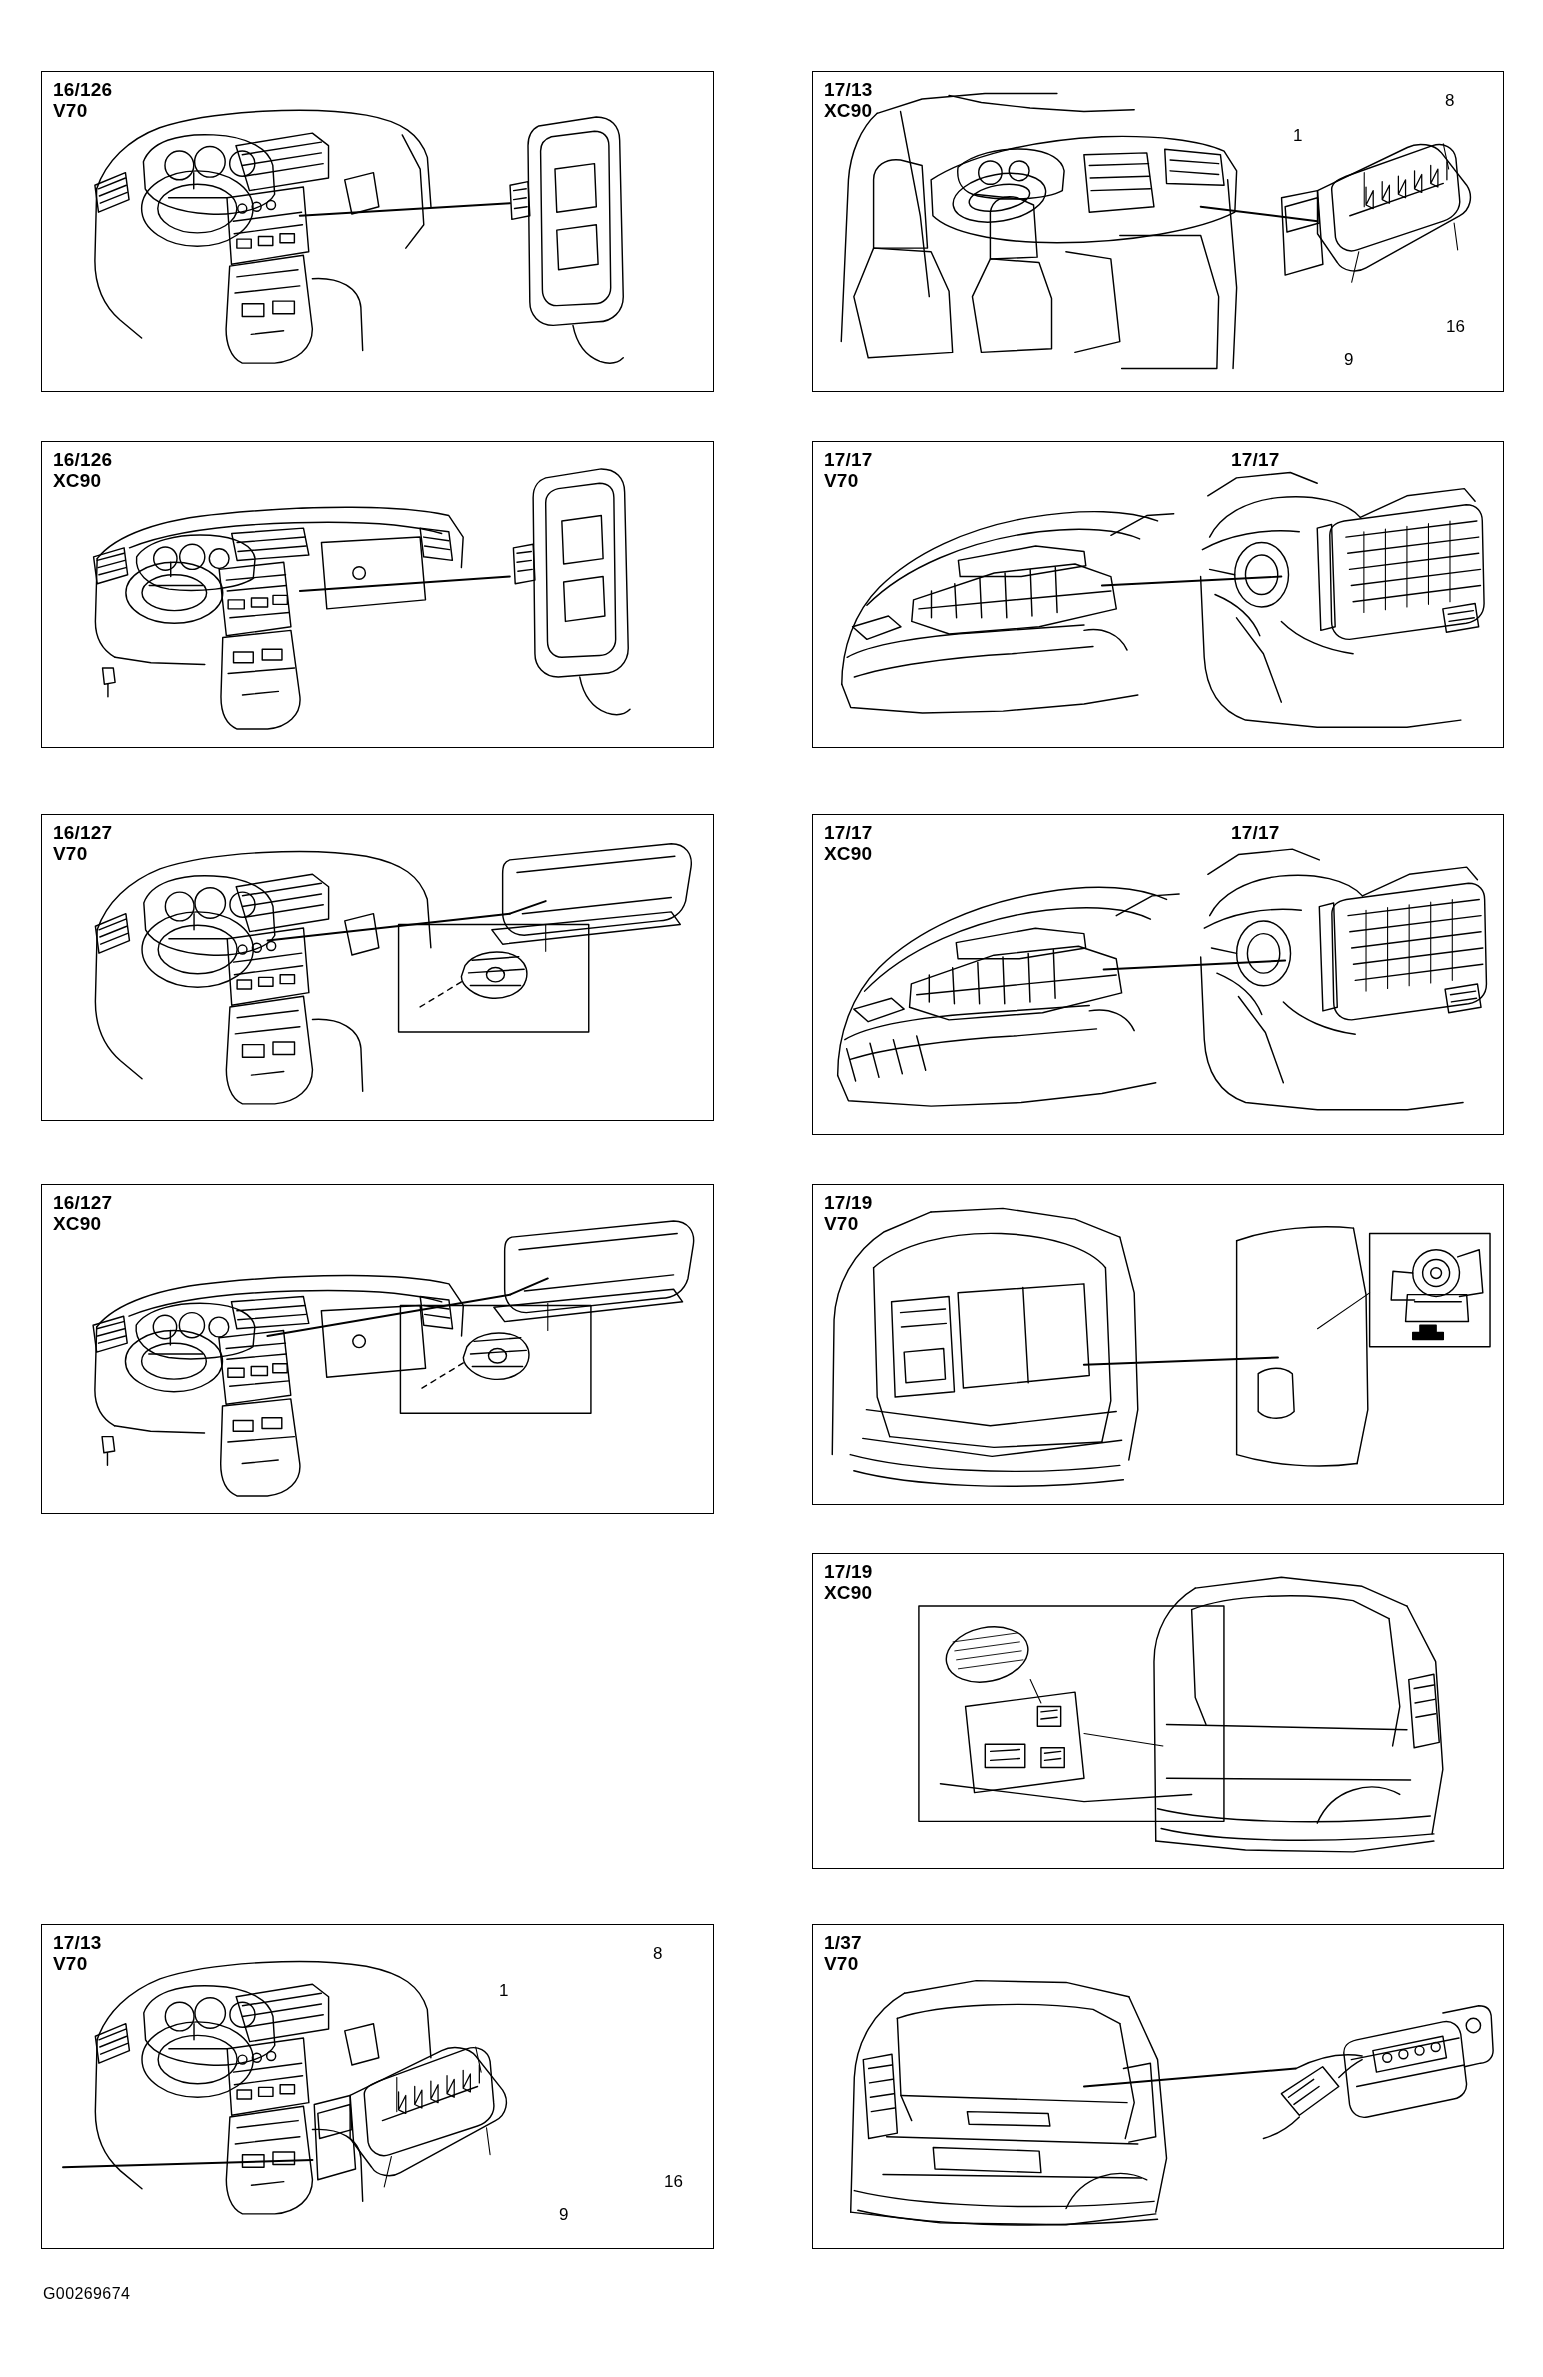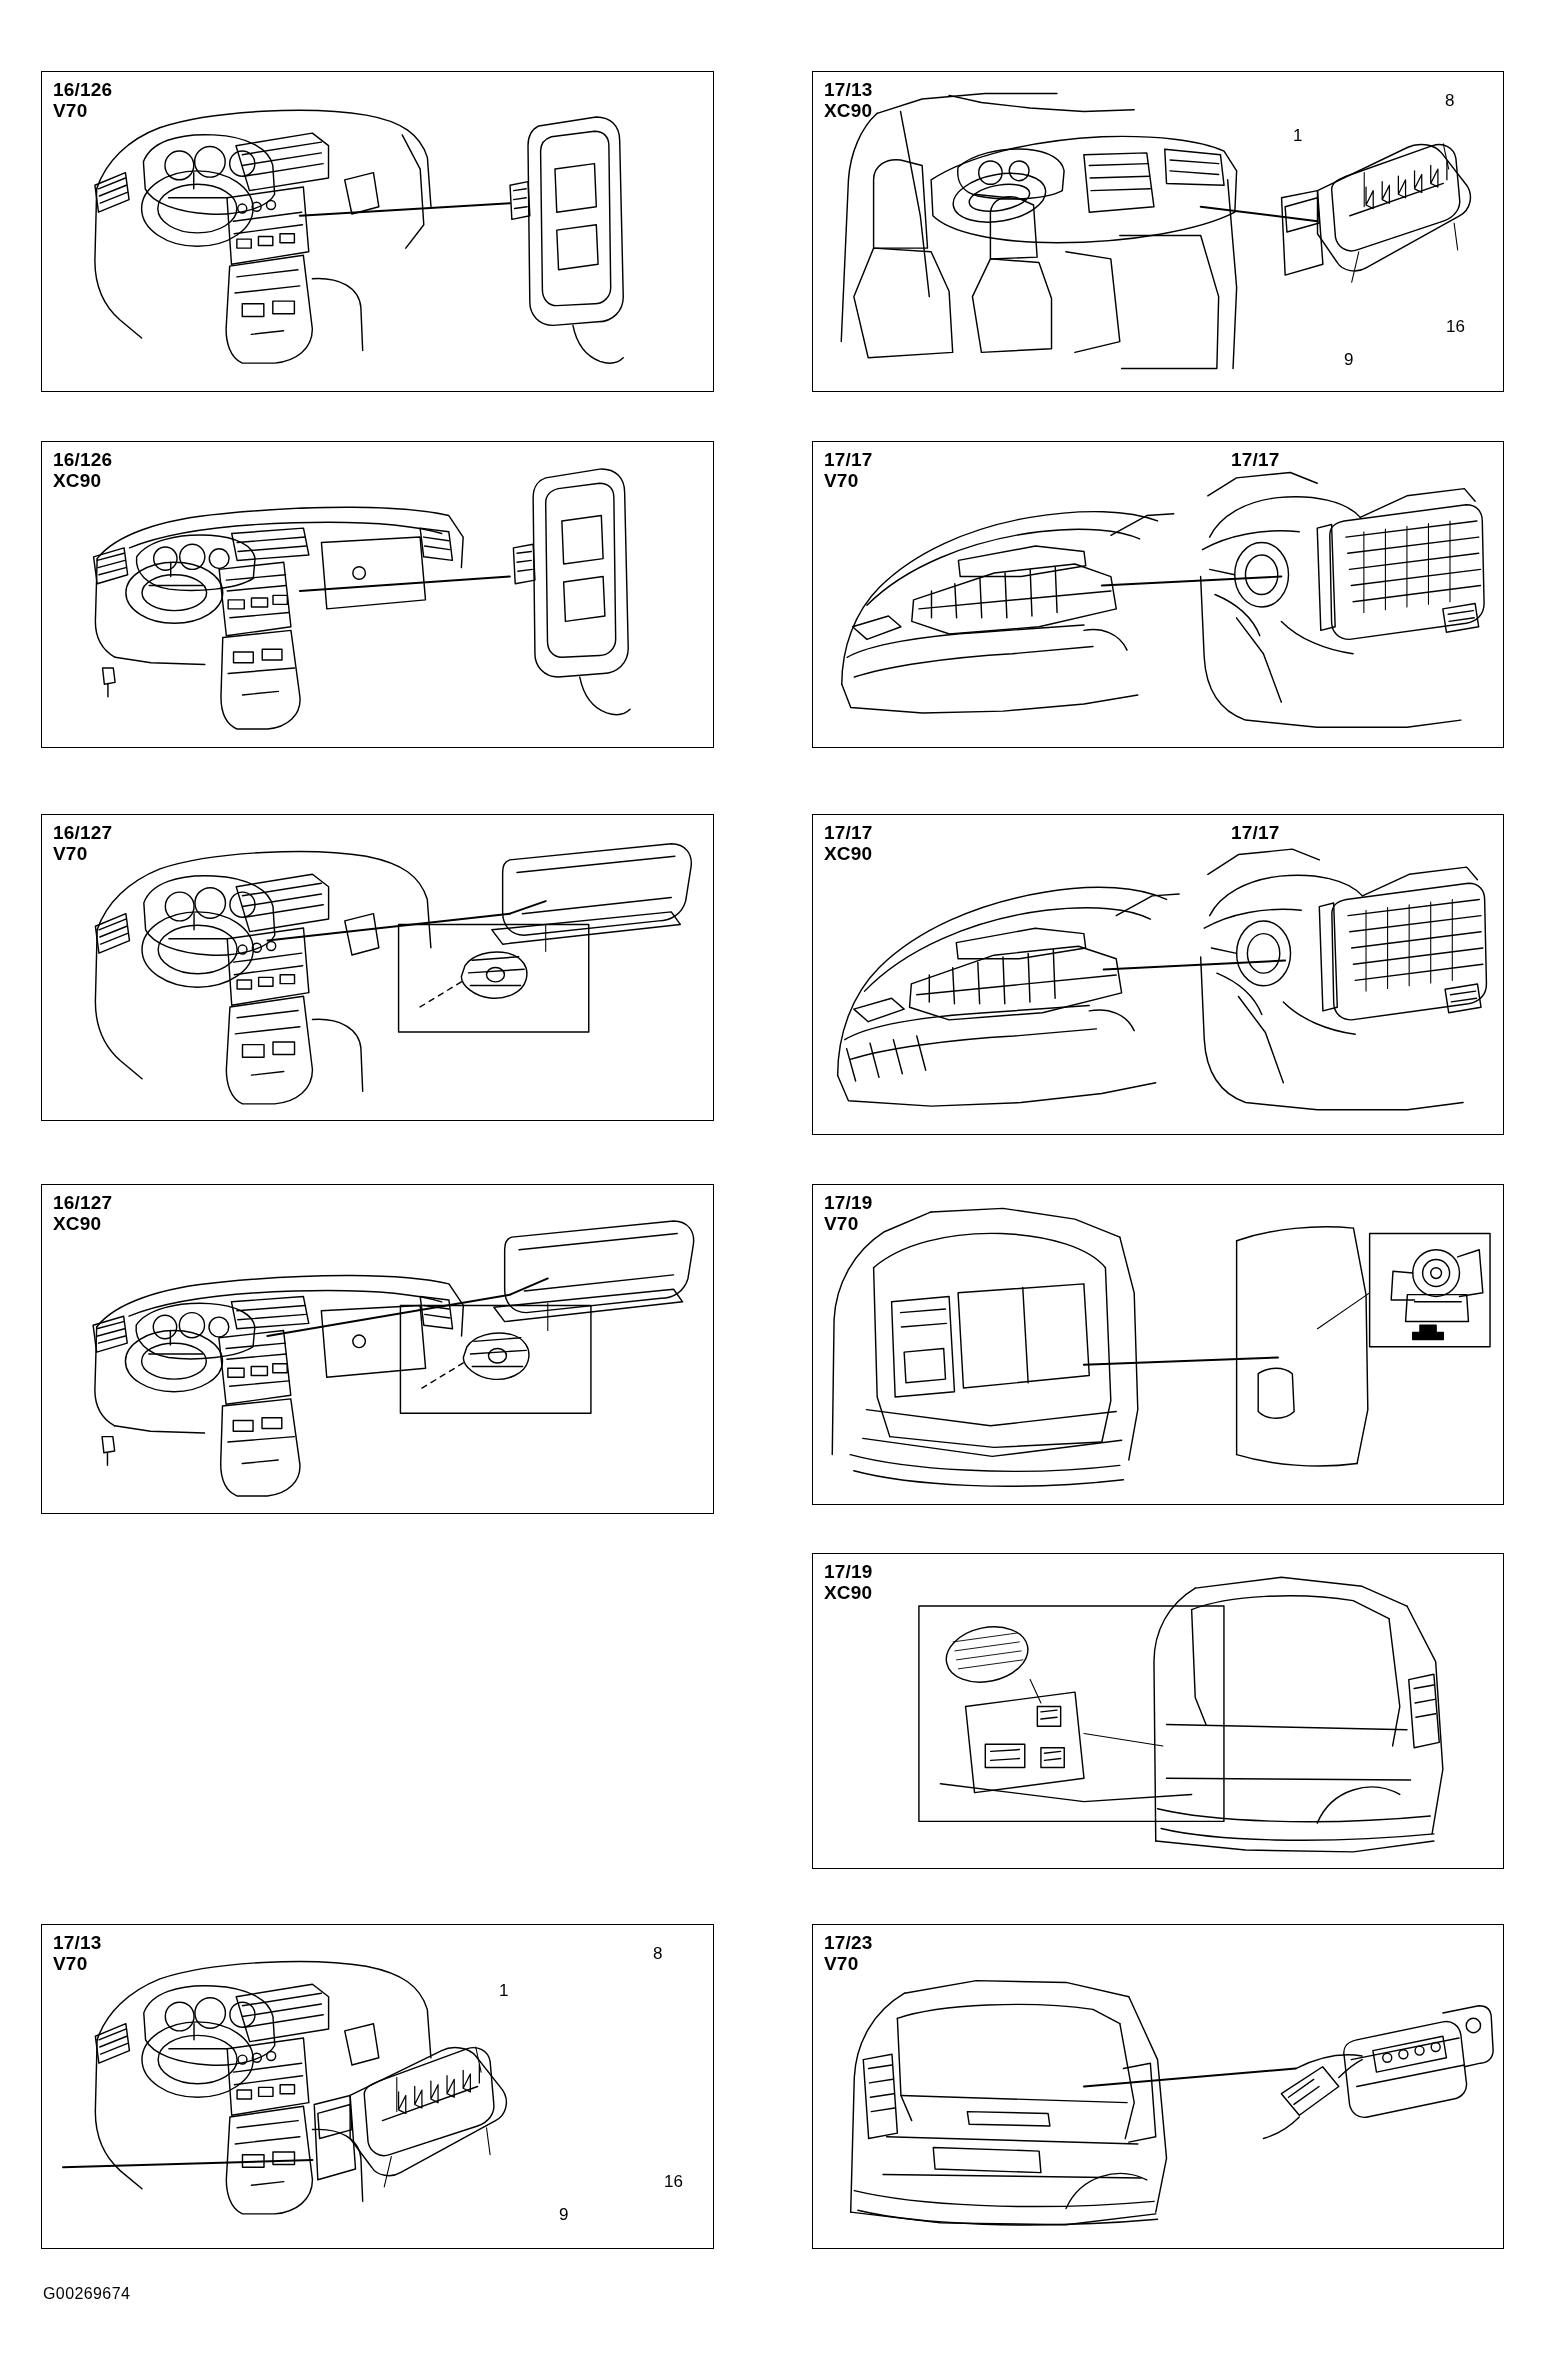--- a/index.html
+++ b/index.html
@@ -698,20 +698,20 @@
         <path d="M700 98 L740 90 C750 90 754 96 754 104 L756 140 C756 148 750 154 742 154 L724 158"></path>
         <circle cx="734" cy="112" r="8"></circle>
 
         <path d="M520 188 L566 158 L584 180 L540 212 Z"></path>
         <path d="M528 192 L556 172 M534 200 L562 180"></path>
 
         <path d="M584 170 C594 160 602 154 610 150"></path>
         <path d="M540 214 C528 226 514 234 500 238"></path>
       </g>
     </svg>
-    <div class="panel-label" style="left:11px; top:7.2px;">17/23
+    <div class="panel-label" style="left:11px; top:7.2px;">1/37
 V70</div>
   </div>
 
   <div class="footer-code" style="left:43px; top:2285px;">G00269674</div>
 
 </div>
 
 
 </body></html>

